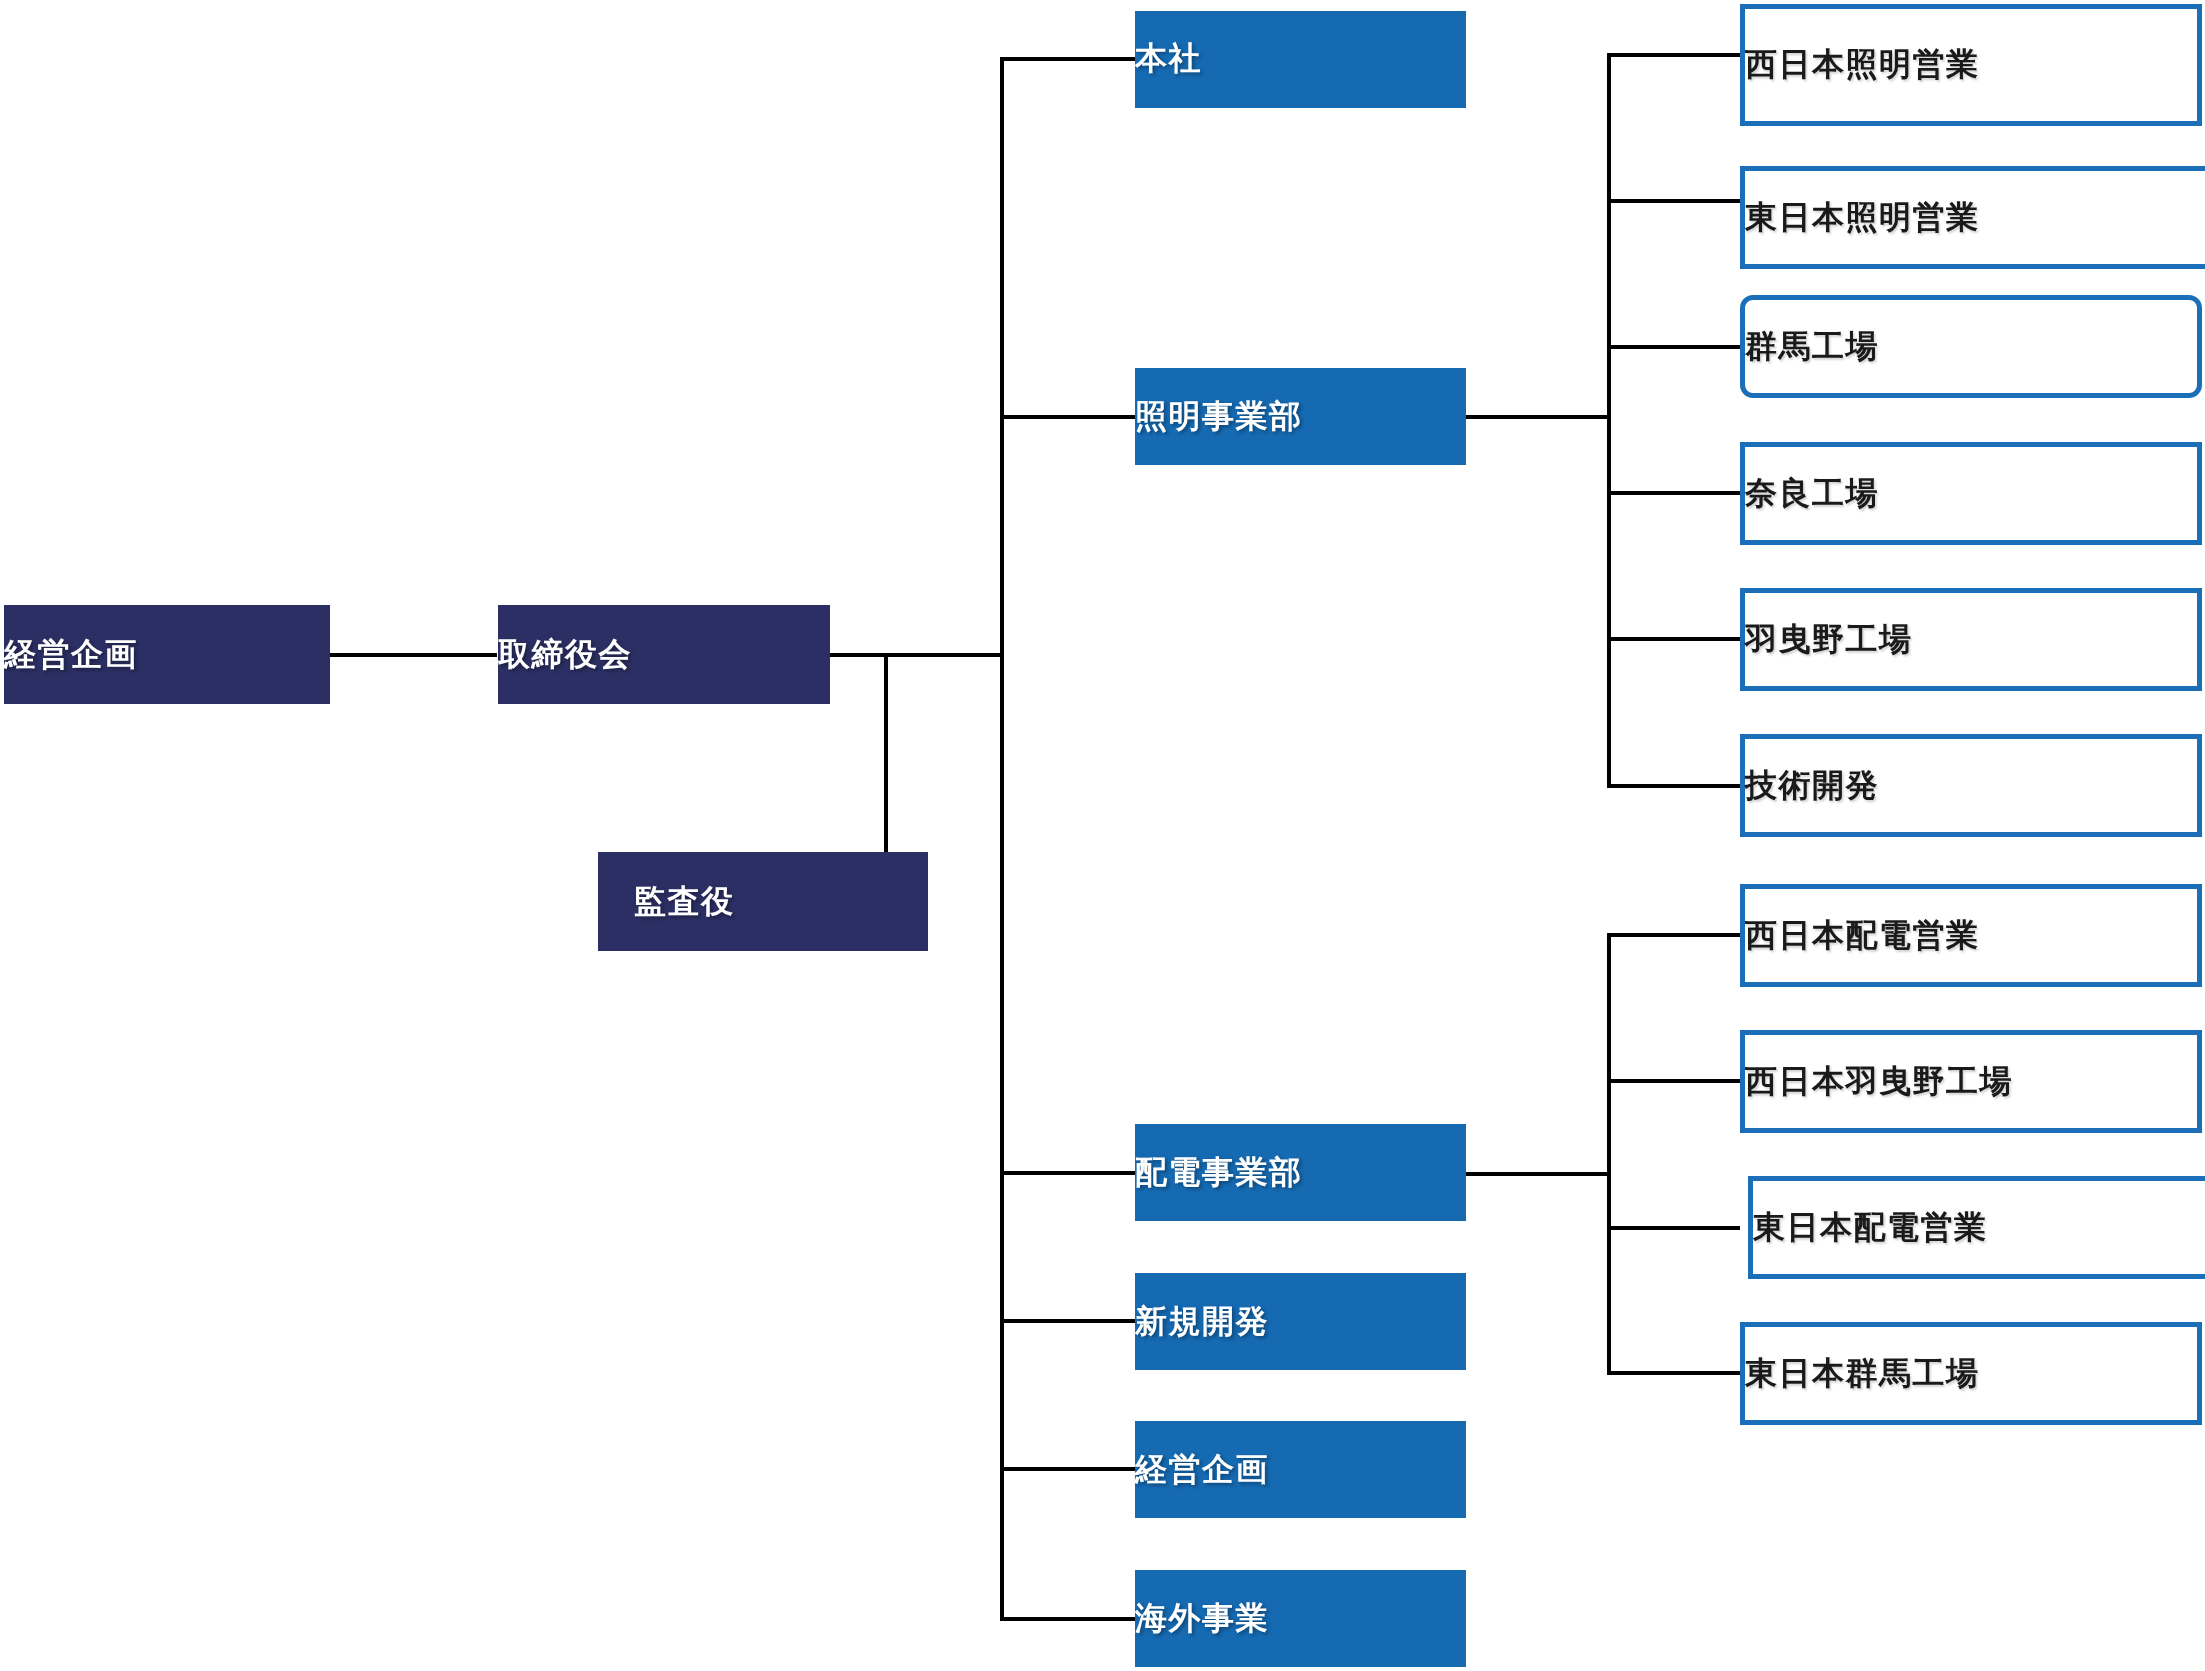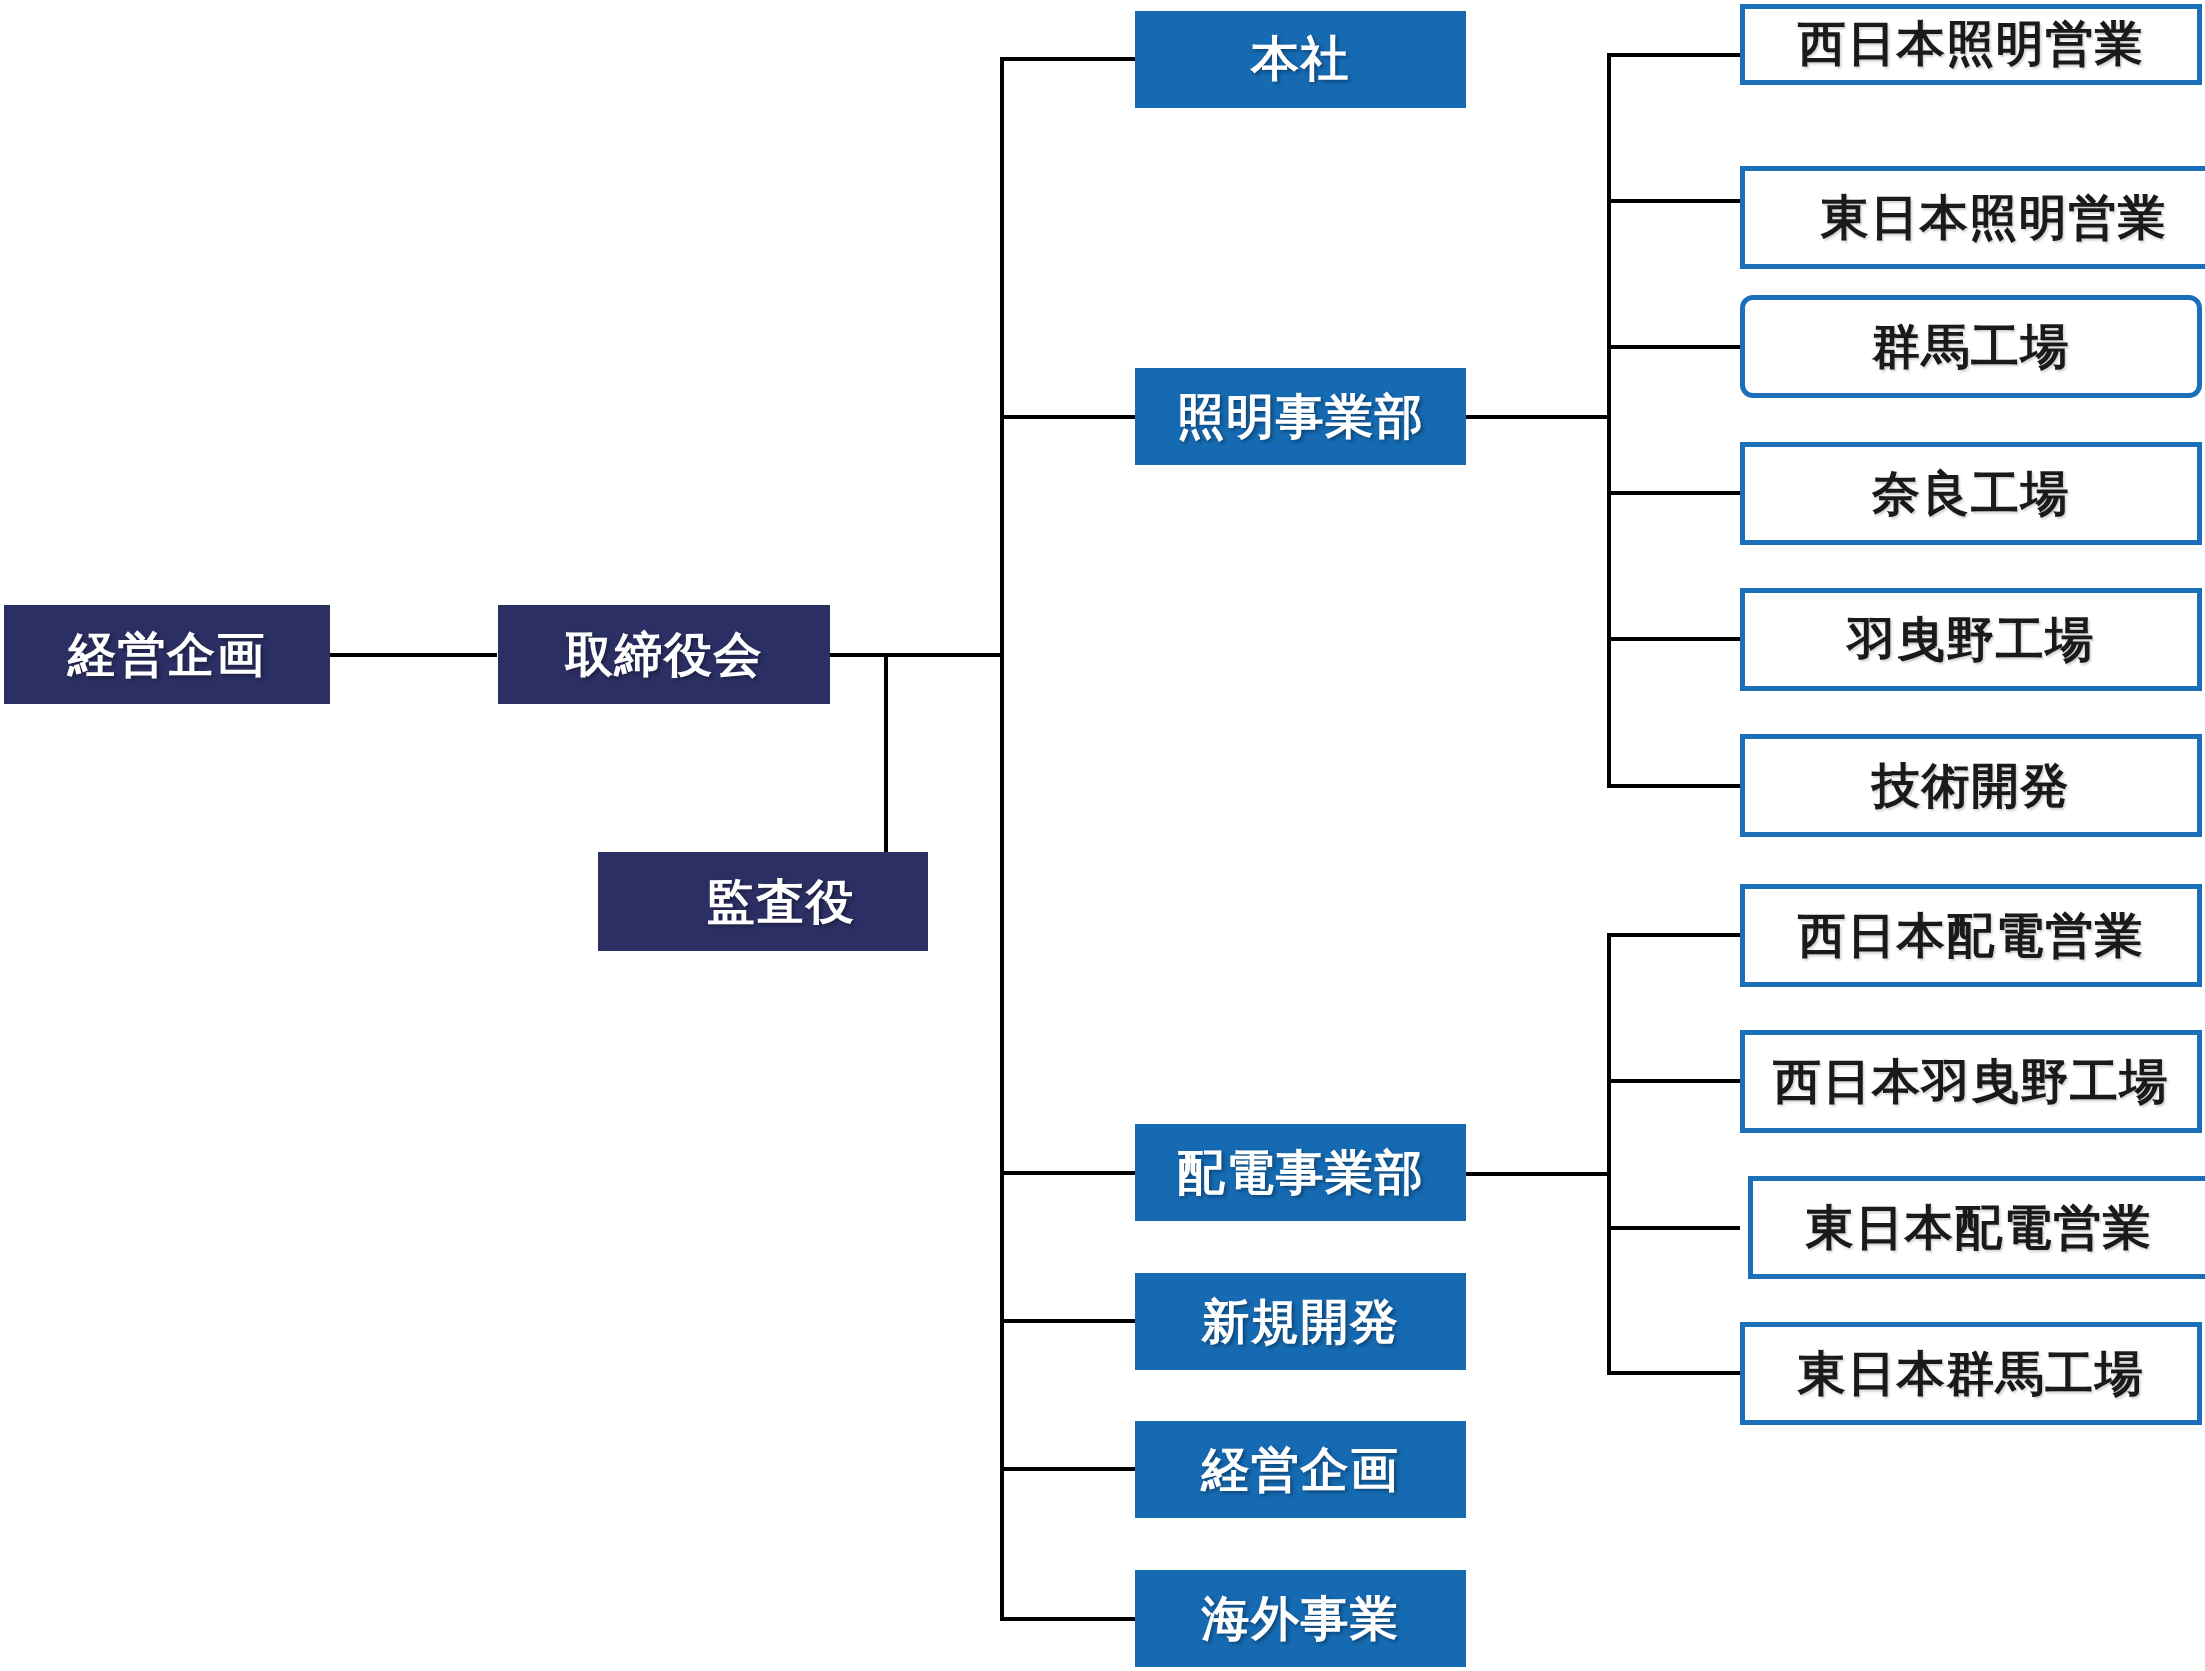--- a/index.html
+++ b/index.html
@@ -16,24 +16,24 @@
     width:2205px;
     height:1671px;
     background:#ffffff;
     overflow:hidden;
     font-family:"Liberation Sans", sans-serif;
   }
   .node{
     position:absolute;
     display:flex;
     align-items:center;
-    justify-content:center;
+    justify-content:flex-start;
     box-sizing:border-box;
     font-weight:bold;
-    font-size:48px;
+    font-size:32px;
     letter-spacing:1.5px;
     white-space:nowrap;
   }
   .node.navy{
     background:var(--navy-box);
     color:var(--text-on-color);
     text-shadow:2.3px 2.3px 3.9px rgba(0,0,0,0.35);
   }
   .node.blue{
     background:var(--blue-box);
@@ -109,21 +109,21 @@
   <div class="node blue" style="left:1135px;top:1273px;width:331px;height:97px;">
     <span>新規開発</span>
   </div>
   <div class="node blue" style="left:1135px;top:1421px;width:331px;height:97px;">
     <span>経営企画</span>
   </div>
   <div class="node blue" style="left:1135px;top:1570px;width:331px;height:97px;">
     <span>海外事業</span>
   </div>
 
-  <div class="node white" style="left:1740px;top:3.9px;width:462px;height:81px;">
+  <div class="node white" style="left:1740px;top:3.9px;width:462px;height:122px;">
     <span>西日本照明営業</span>
   </div>
   <div class="node white" style="left:1740px;top:150px;width:508px;height:103px;margin-top:16px;">
     <span>東日本照明営業</span>
   </div>
   <div class="node white" style="left:1740px;top:295px;width:462px;height:103px;border-radius:13px;">
     <span>群馬工場</span>
   </div>
   <div class="node white" style="left:1740px;top:442px;width:462px;height:103px;">
     <span>奈良工場</span>

